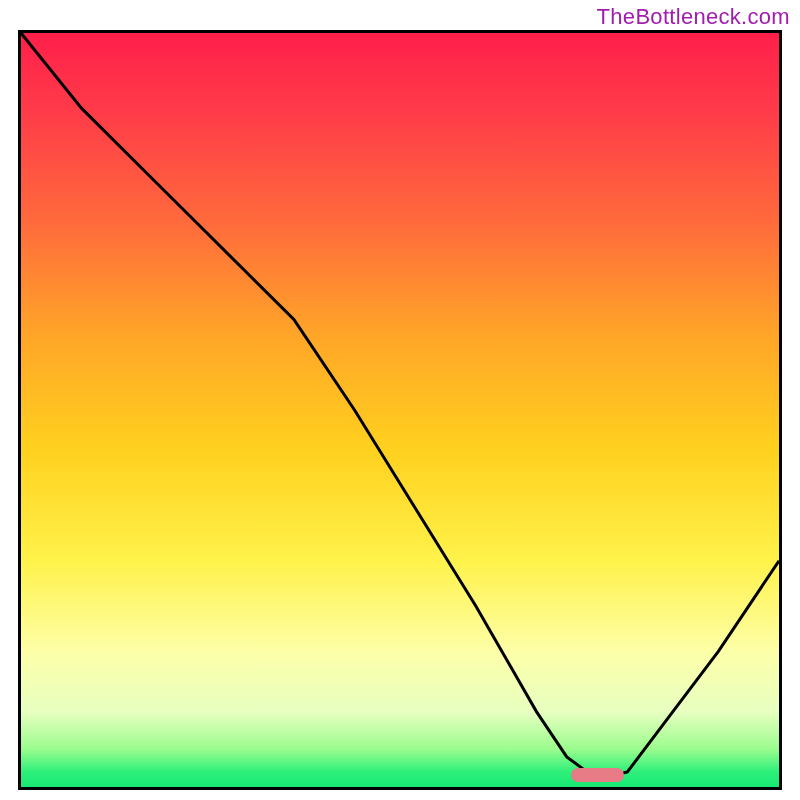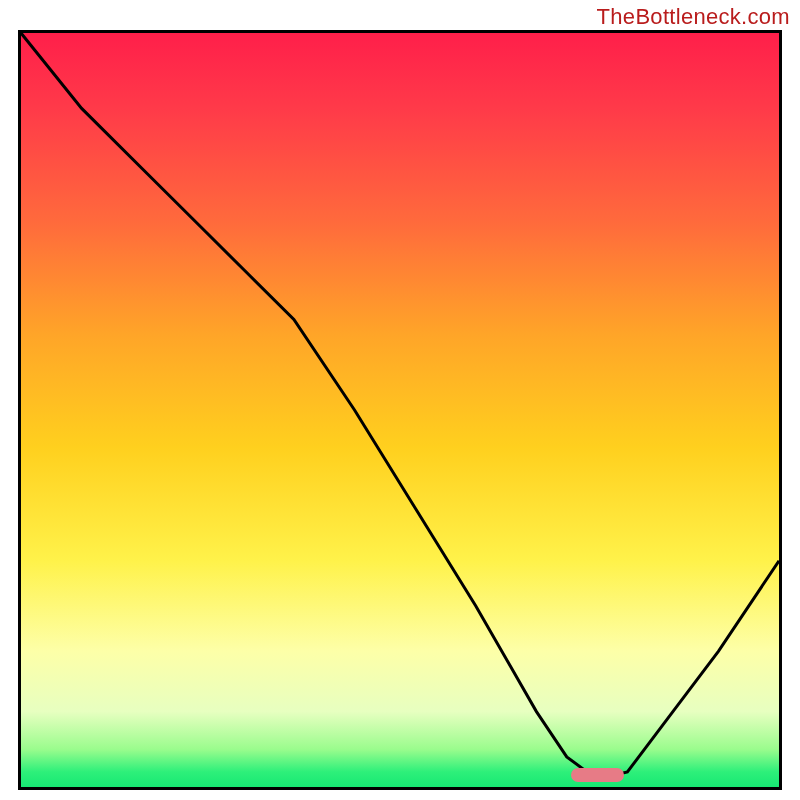--- a/index.html
+++ b/index.html
@@ -8,21 +8,21 @@
     width: 800px;
     height: 800px;
     background: #ffffff;
     font-family: Arial, Helvetica, sans-serif;
     position: relative;
   }
   .watermark {
     position: absolute;
     top: 4px;
     right: 10px;
-    color: #b91c1c;
+    color: #a21caf;
     font-size: 22px;
     font-weight: 500;
     letter-spacing: 0.3px;
     z-index: 50;
   }
   .chart-frame {
     position: absolute;
     left: 18px;
     top: 30px;
     width: 764px;

